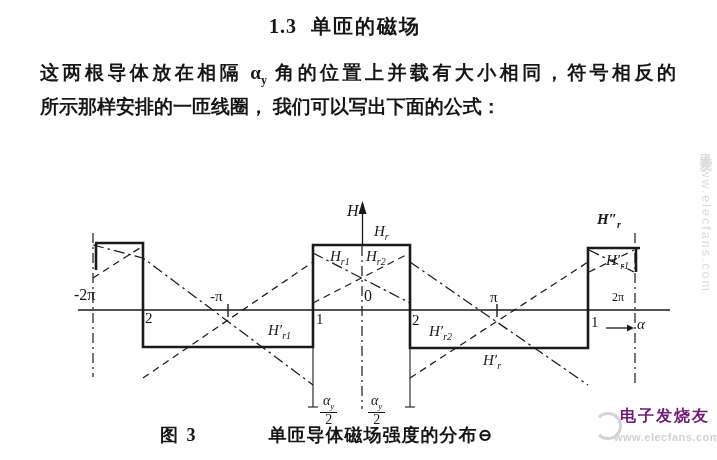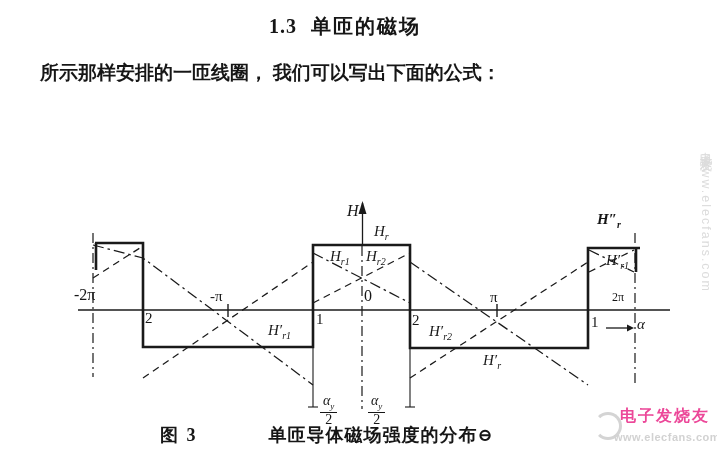--- a/index.html
+++ b/index.html
@@ -35,37 +35,40 @@
   .caption{position:absolute;left:160px;top:423px;font-size:18px;font-weight:bold;
            display:flex;align-items:center;}
   .caption .cap-label{margin-right:27px;letter-spacing:2px;}
   .caption .cap-text{letter-spacing:1px;margin-left:44px;}
 
   
   .wm-corner{position:absolute;left:592px;top:402px;width:124px;height:54px;color:#cfcfcf;}
   .wm-circle{position:absolute;left:2px;top:10px;width:22px;height:22px;border:3px solid #d4d4d4;
              border-radius:50%;border-left-color:transparent;}
   .wm-brand{position:absolute;left:28px;top:4px;font-size:16px;font-weight:bold;letter-spacing:2px;
-            color:#ec4899;font-family:"Liberation Sans",sans-serif;}
+            color:#701a75;font-family:"Liberation Sans",sans-serif;}
   .wm-url{position:absolute;left:22px;top:29px;font-size:11px;font-weight:bold;letter-spacing:0.5px;
           color:#d2d2d2;font-family:"Liberation Sans",sans-serif;}
   .wm-vert{position:absolute;right:3px;top:142px;height:315px;writing-mode:vertical-rl;
            font-size:12.5px;color:#dcdcdc;letter-spacing:2px;
            font-family:"Liberation Sans",sans-serif;}
 </style>
 </head>
 <body>
 
 <div id="page">
 
   <div class="heading">
     <span class="num">1.3</span><span>单匝的磁场</span>
   </div>
 
   <div class="para">
+    <div class="pline">
+      <span>这两根导体放在相隔 α</span><sub>y</sub><span> 角的位置上并载有大小相同，符号相反的</span>
+    </div>
     <div class="pline last">
       <span>所示那样安排的一匝线圈， 我们可以写出下面的公式：</span>
     </div>
   </div>
 
   <div class="fig">
     <svg width="717" height="460" viewBox="0 0 717 460" style="position:absolute;left:0;top:0;">
       <g stroke="#1a1a1a" fill="none">
 
         <g>

